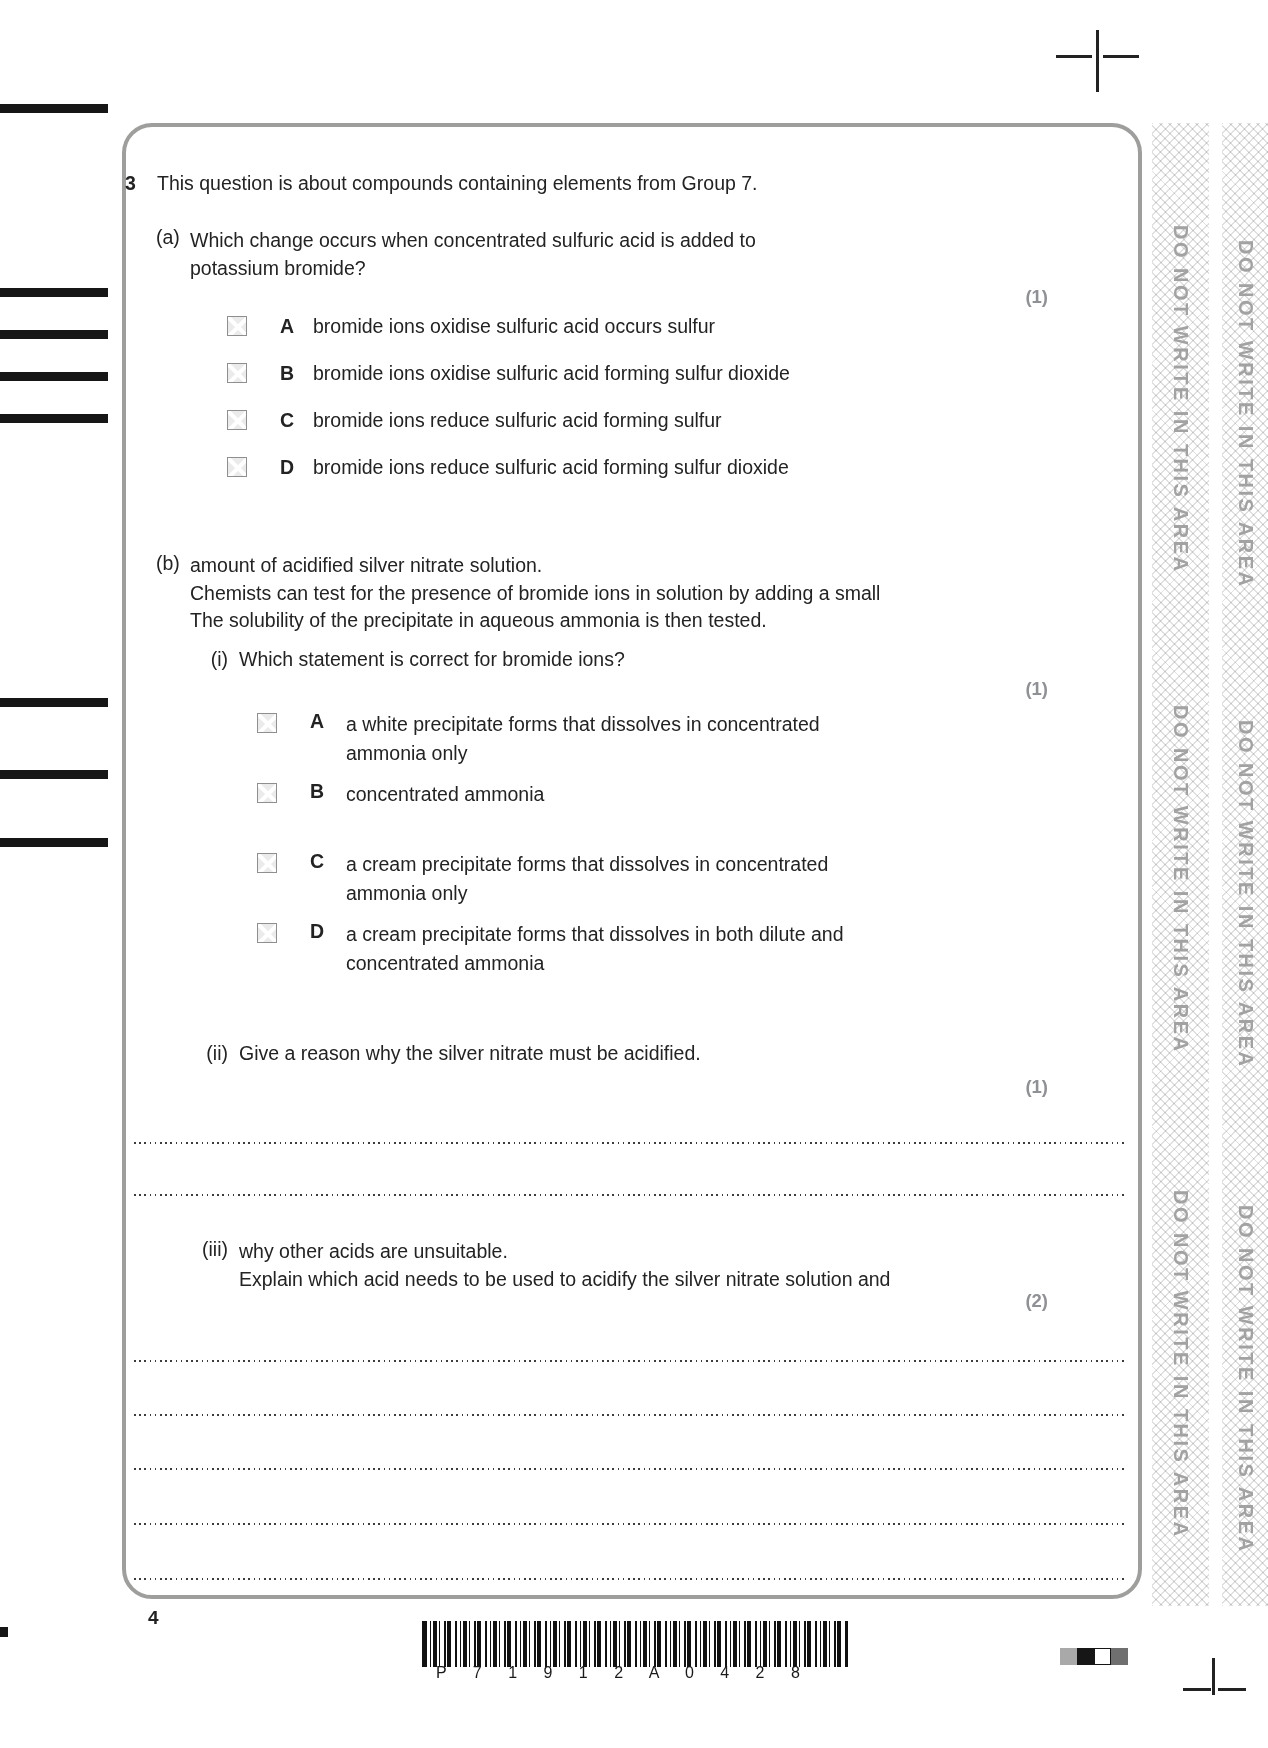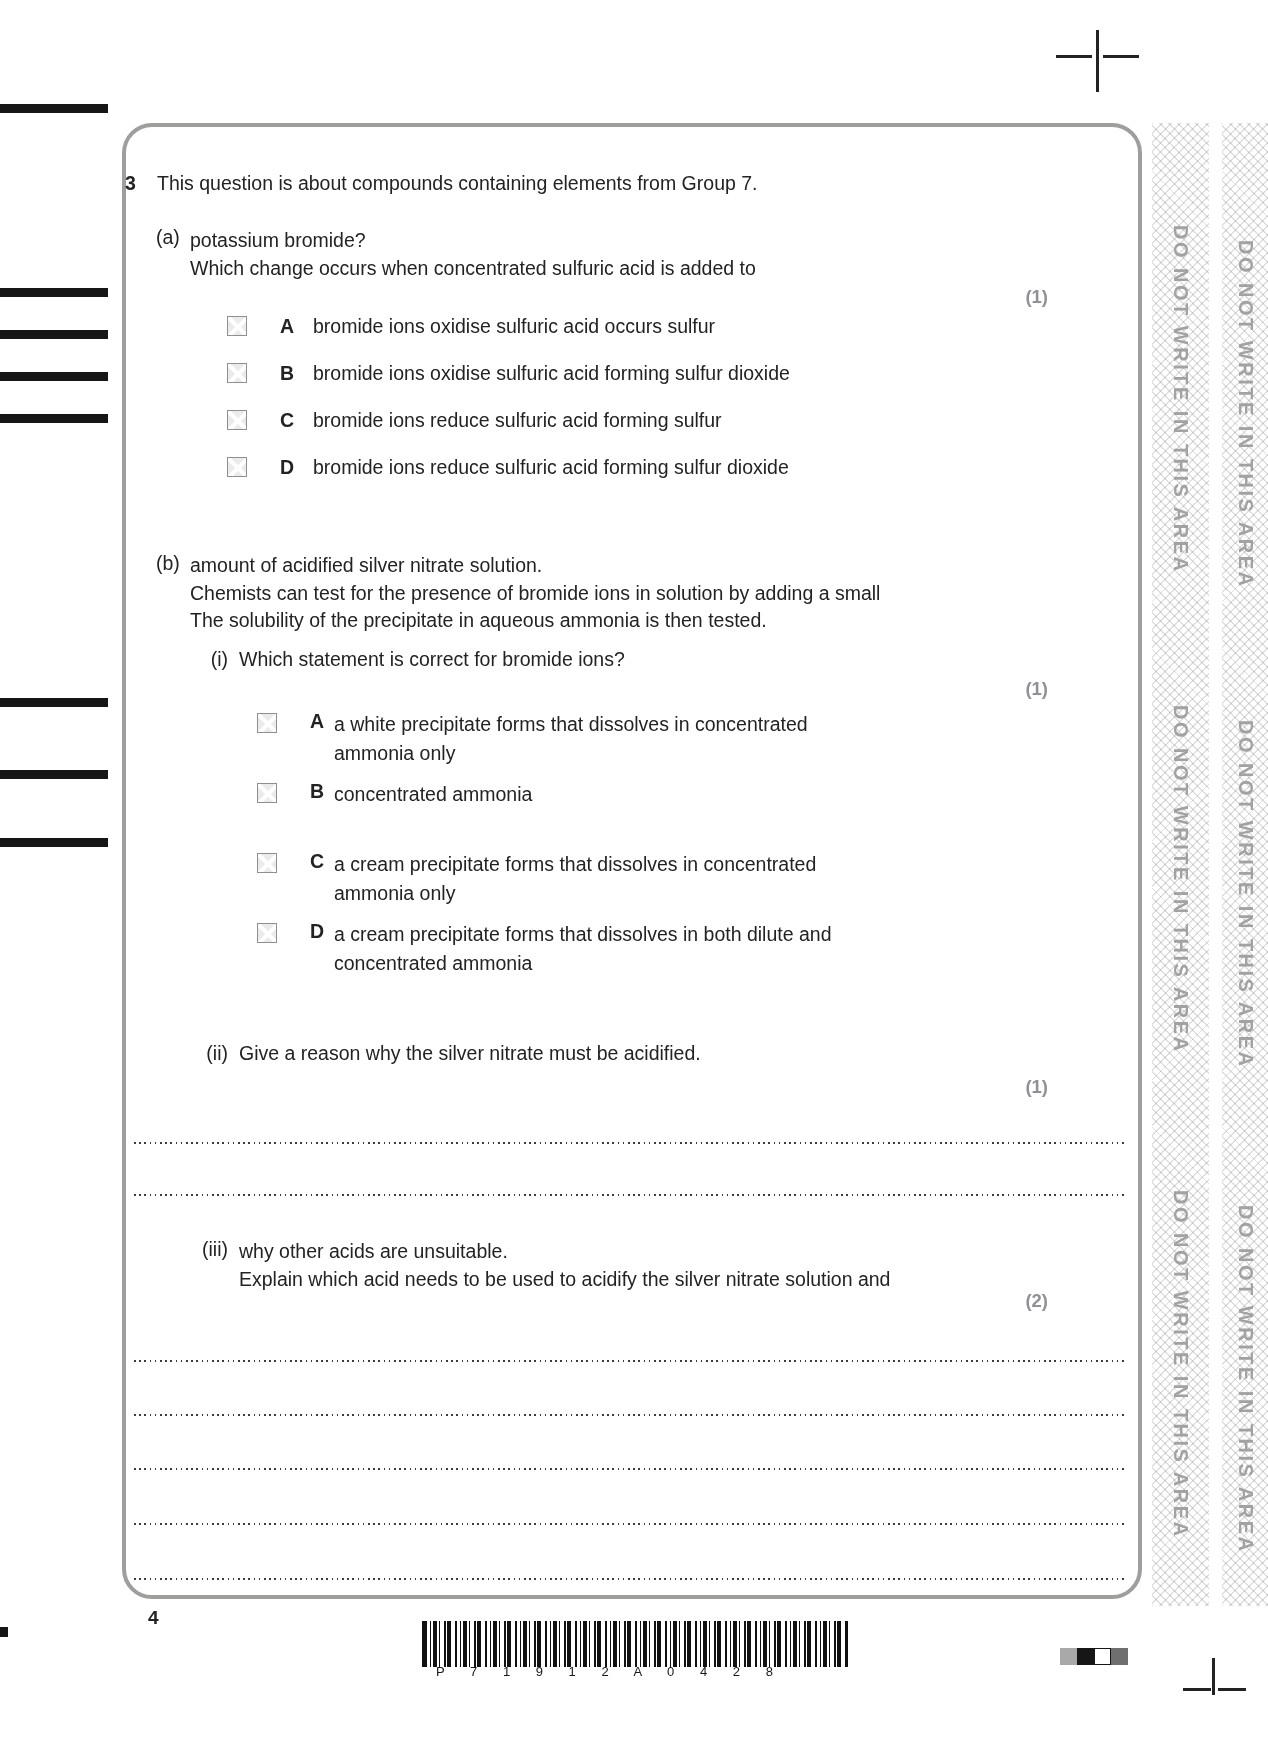--- a/index.html
+++ b/index.html
@@ -27,21 +27,21 @@
   .opt-row{position:absolute;display:flex;align-items:center;height:24px;}
   .optb-row{position:absolute;display:flex;align-items:flex-start;}
   .cb{position:relative;width:20px;height:20px;background:#ebebeb;
       border:1px solid #8f8f8f;flex:none;overflow:hidden;box-sizing:border-box;}
   .cb::before,.cb::after{content:"";position:absolute;left:-4px;top:7.5px;width:28px;height:3.6px;background:#ffffff;}
   .cb::before{transform:rotate(45deg);}
   .cb::after{transform:rotate(-45deg);}
   .opt-letter{margin-left:33px;width:16px;font-weight:bold;flex:none;}
   .opt-row .opt-text{margin-left:17px;white-space:nowrap;}
   .optb-row .cb{margin-top:3px;}
-  .optb-row .opt-lines{margin-left:8px;}
+  .optb-row .opt-lines{margin-left:20px;}
   .optb-row .opt-lines div{line-height:29px;white-space:nowrap;}
 
   
   .subq{position:absolute;left:150px;display:flex;}
   .subq-label{width:78px;text-align:right;flex:none;}
   .subq-body{margin-left:11px;}
   .subq-body div{line-height:27.5px;white-space:nowrap;}
 
   
   .ansline{position:absolute;left:134px;width:991px;height:2px;
@@ -61,21 +61,21 @@
   .page-number{position:absolute;left:148px;top:1607px;font-weight:bold;font-size:19px;}
   .barcode{position:absolute;left:422px;top:1621px;width:420px;height:46px;
            border-left:3px solid #111;border-right:3px solid #111;
            background-image:repeating-linear-gradient(90deg,
              #111 0px,#111 2px,#fff 2px,#fff 5px,
              #111 5px,#111 6px,#fff 6px,#fff 8px,
              #111 8px,#111 12px,#fff 12px,#fff 14px,
              #111 14px,#111 15px,#fff 15px,#fff 19px,
              #111 19px,#111 21px,#fff 21px,#fff 22px,
              #111 22px,#111 26px,#fff 26px,#fff 30px);}
-  .barcode-text{position:absolute;left:436px;top:1664px;font-size:13px;letter-spacing:11px;color:#1a1a1a;}
+  .barcode-text{position:absolute;left:436px;top:1664px;font-size:16px;letter-spacing:11px;color:#1a1a1a;}
 
   .swatch{position:absolute;top:1648px;width:17px;height:17px;}
 
   .cropline{position:absolute;background:#222;}
 </style>
 </head>
 <body>
 
 <div class="page">
 
@@ -97,22 +97,22 @@
   <div class="cropline" style="left:1212px;top:1658px;width:3px;height:37px"></div>
   <div class="cropline" style="left:1218px;top:1688px;width:28px;height:3px"></div>
 
   <div class="content-box"></div>
 
   <div class="abs qnum" style="left:125px;top:172px">3</div>
   <div class="abs" style="left:157px;top:172px;white-space:nowrap">This question is about compounds containing elements from Group 7.</div>
 
   <div class="abs" style="left:156px;top:226px">(a)</div>
   <div class="abs lines lh28" style="left:190px;top:226px">
+    <div>Which change occurs when concentrated sulfuric acid is added to</div>
     <div>potassium bromide?</div>
-    <div>Which change occurs when concentrated sulfuric acid is added to</div>
   </div>
   <div class="mark" style="top:286px">(1)</div>
 
   <div class="opt-row" style="left:227px;top:314px">
     <span class="cb"></span>
     <span class="opt-letter">A</span>
     <span class="opt-text">bromide ions oxidise sulfuric acid occurs sulfur</span>
   </div>
   <div class="opt-row" style="left:227px;top:361px">
     <span class="cb"></span>

